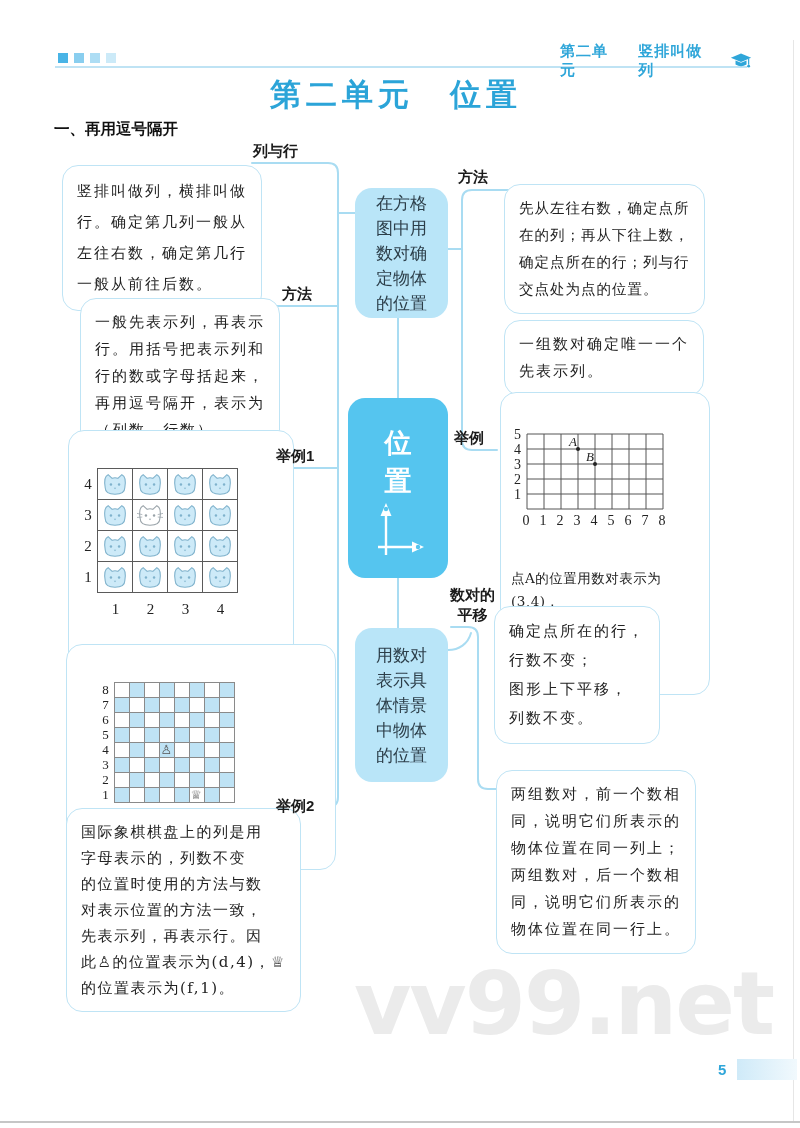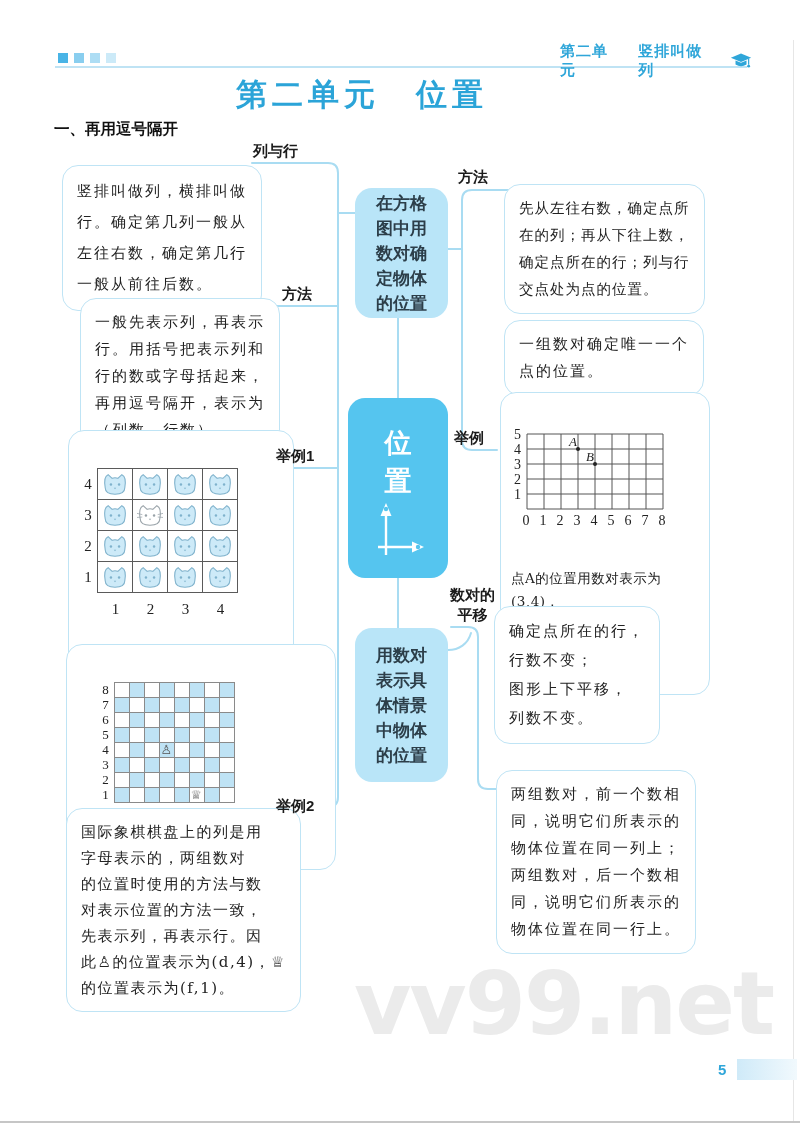--- a/index.html
+++ b/index.html
@@ -13,27 +13,27 @@
   .deco-squares span{width:10px;height:10px;background:#49b4e6;display:block;}
   .deco-squares span:nth-child(2){opacity:.65}
   .deco-squares span:nth-child(3){opacity:.45}
   .deco-squares span:nth-child(4){opacity:.28}
   .hairline{left:55px;top:66px;width:692px;height:2px;background:#bfe3f4;z-index:2;}
   .header-right{left:560px;top:42px;width:192px;display:flex;align-items:center;justify-content:flex-end;gap:24px;z-index:3;}
   .header-right .htxt{color:#2fa6d9;font-weight:bold;font-size:15px;letter-spacing:1px;}
   
   .page-title{left:0;top:74px;width:724px;text-align:center;
     font-family:"Liberation Serif",serif;font-weight:bold;font-size:31px;
-    color:#2ba4d8;letter-spacing:5px;z-index:3;}
+    color:#2ba4d8;letter-spacing:5px;z-index:3;padding-left:34px;}
   .section-heading{left:54px;top:119px;font-size:15.5px;font-weight:bold;color:#111;z-index:3;}
   
   .connectors{left:0;top:0;z-index:1;}
   .node{position:absolute;background:#b9e5f8;border-radius:17px;display:flex;
     align-items:center;justify-content:center;z-index:2;}
-  .node-text{width:51px;font-size:17px;font-weight:bold;line-height:25px;
+  .node-text{width:51px;font-size:17px;font-weight:normal;line-height:25px;
     color:#2c3e49;word-break:break-all;}
   .root{background:#55c5ef;flex-direction:column;}
   .root-text{width:28px;font-size:27px;font-weight:bold;line-height:38px;color:#ffffff;
     word-break:break-all;text-align:center;margin-top:12px;}
   .branch-label{position:absolute;font-weight:bold;font-size:15px;color:#1b1b1b;z-index:3;white-space:pre-line;}
   .bubble{position:absolute;background:#fff;border:1.6px solid #bfe4f5;border-radius:16px;
     padding:10px 14px;font-family:"DejaVu Serif","Liberation Serif",serif;font-size:15px;
     color:#222;white-space:pre-line;z-index:2;letter-spacing:2px;line-height:27px;}
   .lh31{line-height:31px;}
   .lh29{line-height:29px;}
@@ -230,33 +230,33 @@
               <path d="M16.5 20.5 h3 l-1.5 2 z" fill="#7fb2cc"></path>
             </svg></div></div></div><div class="cat-xlabels"><div class="cat-xlabel">1</div><div class="cat-xlabel">2</div><div class="cat-xlabel">3</div><div class="cat-xlabel">4</div></div></div>
   <div class="fig-caption cat-caption">小猫的位置用数对
 表示为(2,3)。</div>
 </div>
 
 <div class="bubble" style="left:66px;top:644px;width:244px;padding:10px 12px;">
   <div><div class="fig-row" style="margin-left: 20px;"><div class="chess-ylabels"><div class="chess-ylabel">8</div><div class="chess-ylabel">7</div><div class="chess-ylabel">6</div><div class="chess-ylabel">5</div><div class="chess-ylabel">4</div><div class="chess-ylabel">3</div><div class="chess-ylabel">2</div><div class="chess-ylabel">1</div></div><div class="chess-board"><div class="chess-cell" style="background: rgb(255, 255, 255);"></div><div class="chess-cell" style="background: rgb(191, 227, 245);"></div><div class="chess-cell" style="background: rgb(255, 255, 255);"></div><div class="chess-cell" style="background: rgb(191, 227, 245);"></div><div class="chess-cell" style="background: rgb(255, 255, 255);"></div><div class="chess-cell" style="background: rgb(191, 227, 245);"></div><div class="chess-cell" style="background: rgb(255, 255, 255);"></div><div class="chess-cell" style="background: rgb(191, 227, 245);"></div><div class="chess-cell" style="background: rgb(191, 227, 245);"></div><div class="chess-cell" style="background: rgb(255, 255, 255);"></div><div class="chess-cell" style="background: rgb(191, 227, 245);"></div><div class="chess-cell" style="background: rgb(255, 255, 255);"></div><div class="chess-cell" style="background: rgb(191, 227, 245);"></div><div class="chess-cell" style="background: rgb(255, 255, 255);"></div><div class="chess-cell" style="background: rgb(191, 227, 245);"></div><div class="chess-cell" style="background: rgb(255, 255, 255);"></div><div class="chess-cell" style="background: rgb(255, 255, 255);"></div><div class="chess-cell" style="background: rgb(191, 227, 245);"></div><div class="chess-cell" style="background: rgb(255, 255, 255);"></div><div class="chess-cell" style="background: rgb(191, 227, 245);"></div><div class="chess-cell" style="background: rgb(255, 255, 255);"></div><div class="chess-cell" style="background: rgb(191, 227, 245);"></div><div class="chess-cell" style="background: rgb(255, 255, 255);"></div><div class="chess-cell" style="background: rgb(191, 227, 245);"></div><div class="chess-cell" style="background: rgb(191, 227, 245);"></div><div class="chess-cell" style="background: rgb(255, 255, 255);"></div><div class="chess-cell" style="background: rgb(191, 227, 245);"></div><div class="chess-cell" style="background: rgb(255, 255, 255);"></div><div class="chess-cell" style="background: rgb(191, 227, 245);"></div><div class="chess-cell" style="background: rgb(255, 255, 255);"></div><div class="chess-cell" style="background: rgb(191, 227, 245);"></div><div class="chess-cell" style="background: rgb(255, 255, 255);"></div><div class="chess-cell" style="background: rgb(255, 255, 255);"></div><div class="chess-cell" style="background: rgb(191, 227, 245);"></div><div class="chess-cell" style="background: rgb(255, 255, 255);"></div><div class="chess-cell" style="background: rgb(191, 227, 245);"><span class="chess-piece">♙</span></div><div class="chess-cell" style="background: rgb(255, 255, 255);"></div><div class="chess-cell" style="background: rgb(191, 227, 245);"></div><div class="chess-cell" style="background: rgb(255, 255, 255);"></div><div class="chess-cell" style="background: rgb(191, 227, 245);"></div><div class="chess-cell" style="background: rgb(191, 227, 245);"></div><div class="chess-cell" style="background: rgb(255, 255, 255);"></div><div class="chess-cell" style="background: rgb(191, 227, 245);"></div><div class="chess-cell" style="background: rgb(255, 255, 255);"></div><div class="chess-cell" style="background: rgb(191, 227, 245);"></div><div class="chess-cell" style="background: rgb(255, 255, 255);"></div><div class="chess-cell" style="background: rgb(191, 227, 245);"></div><div class="chess-cell" style="background: rgb(255, 255, 255);"></div><div class="chess-cell" style="background: rgb(255, 255, 255);"></div><div class="chess-cell" style="background: rgb(191, 227, 245);"></div><div class="chess-cell" style="background: rgb(255, 255, 255);"></div><div class="chess-cell" style="background: rgb(191, 227, 245);"></div><div class="chess-cell" style="background: rgb(255, 255, 255);"></div><div class="chess-cell" style="background: rgb(191, 227, 245);"></div><div class="chess-cell" style="background: rgb(255, 255, 255);"></div><div class="chess-cell" style="background: rgb(191, 227, 245);"></div><div class="chess-cell" style="background: rgb(191, 227, 245);"></div><div class="chess-cell" style="background: rgb(255, 255, 255);"></div><div class="chess-cell" style="background: rgb(191, 227, 245);"></div><div class="chess-cell" style="background: rgb(255, 255, 255);"></div><div class="chess-cell" style="background: rgb(191, 227, 245);"></div><div class="chess-cell" style="background: rgb(255, 255, 255);"><span class="chess-piece">♕</span></div><div class="chess-cell" style="background: rgb(191, 227, 245);"></div><div class="chess-cell" style="background: rgb(255, 255, 255);"></div></div></div><div class="chess-xlabels" style="margin-left: 36px;"><div class="chess-xlabel">a</div><div class="chess-xlabel">b</div><div class="chess-xlabel">c</div><div class="chess-xlabel">d</div><div class="chess-xlabel">e</div><div class="chess-xlabel">f</div><div class="chess-xlabel">g</div><div class="chess-xlabel">h</div></div></div>
 </div>
 <div class="bubble" style="left:66px;top:808px;line-height:26px;letter-spacing:1.5px;">国际象棋棋盘上的列是用
-字母表示的，两组数对
+字母表示的，列数不变
 的位置时使用的方法与数
 对表示位置的方法一致，
 先表示列，再表示行。因
 此♙的位置表示为(d,4)，♕
 的位置表示为(f,1)。</div>
 
 <div class="bubble" style="left:504px;top:184px;letter-spacing:1px;font-size:14.5px;">先从左往右数，确定点所
 在的列；再从下往上数，
 确定点所在的行；列与行
 交点处为点的位置。</div>
 <div class="bubble" style="left:504px;top:320px;">一组数对确定唯一一个
-点的位置。</div>
+先表示列。</div>
 
 <div class="bubble" style="left:500px;top:392px;width:188px;padding:8px 10px;">
   <div><svg width="160" height="103" viewBox="0 0 160 103">
         <path d="M16 6 V81" stroke="#555" stroke-width="1"></path>
         <path d="M33 6 V81" stroke="#555" stroke-width="1"></path>
         <path d="M50 6 V81" stroke="#555" stroke-width="1"></path>
         <path d="M67 6 V81" stroke="#555" stroke-width="1"></path>
         <path d="M84 6 V81" stroke="#555" stroke-width="1"></path>
         <path d="M101 6 V81" stroke="#555" stroke-width="1"></path>
         <path d="M118 6 V81" stroke="#555" stroke-width="1"></path>

